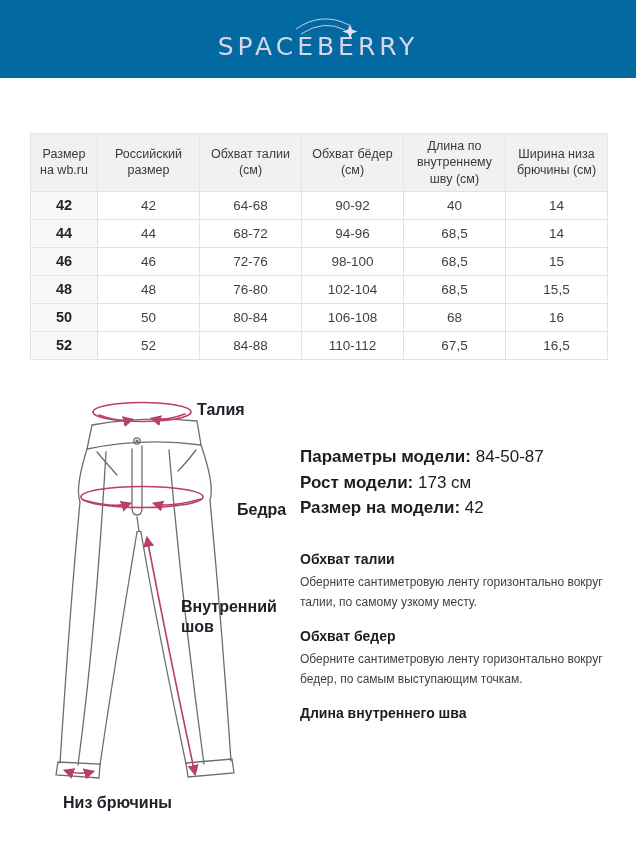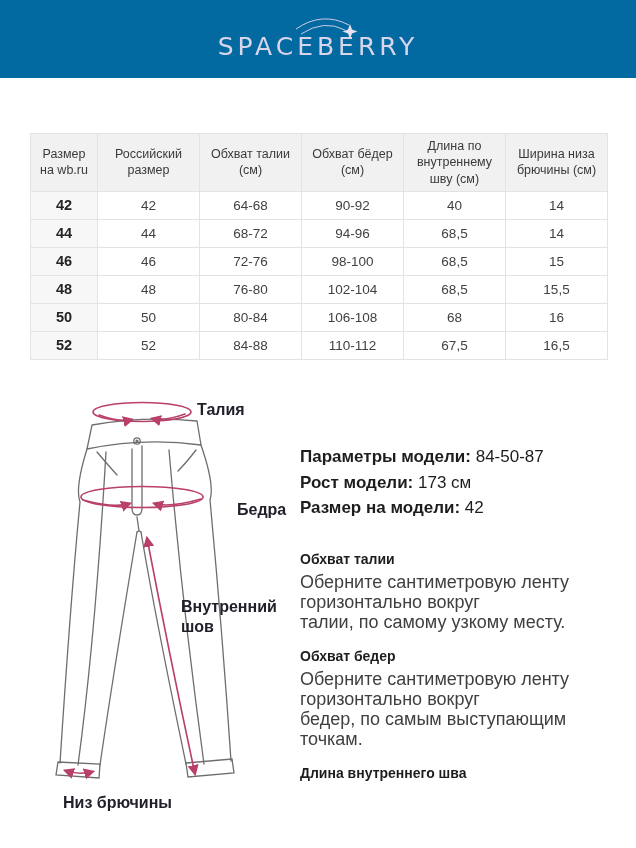--- a/index.html
+++ b/index.html
@@ -45,21 +45,21 @@
   .label-inseam { left:181px; top:597px; width:106px; }
   .label-hem    { left:63px;  top:793px; }
   
   .right-col { position:absolute; left:300px; top:444px; width:322px; }
   .model-info { margin-bottom:27px; }
   .model-line { font-size:17px; line-height:25.5px; color:#1d1d1d; }
   .model-line .lbl { font-weight:700; }
   .model-line .val { font-weight:400; }
   .measure-section { margin-bottom:13px; }
   .section-heading { font-size:14px; font-weight:700; color:#1d1d1d; line-height:22px; margin-bottom:2px; }
-  .section-text { font-size:18px; line-height:20px; color:#3f3f3f; white-space:pre-line; }
+  .section-text { font-size:12px; line-height:20px; color:#3f3f3f; white-space:pre-line; }
 </style>
 </head>
 <body>
 
 <div class="page">
 
   <div class="header-band">
     <div class="logo-wrap">
       <svg class="logo-star" width="66" height="32" viewBox="0 0 66 32">
         <path d="M2,19 Q28,1 55,15" fill="none" stroke="#cfcce6" stroke-width="1"></path>

